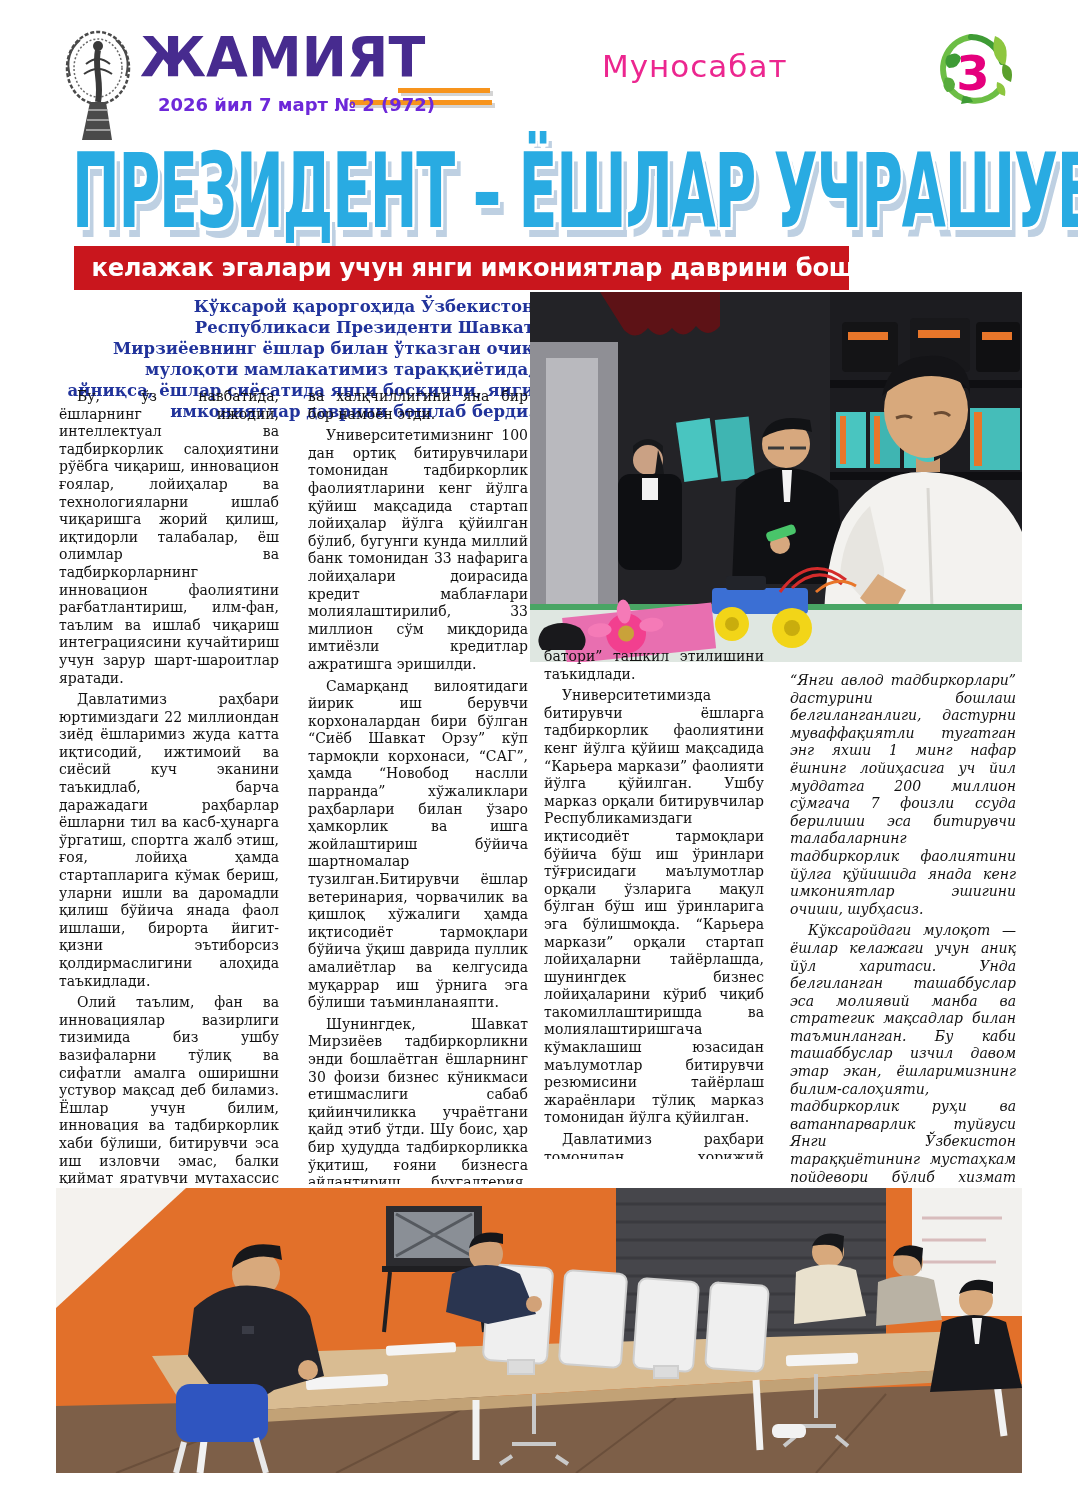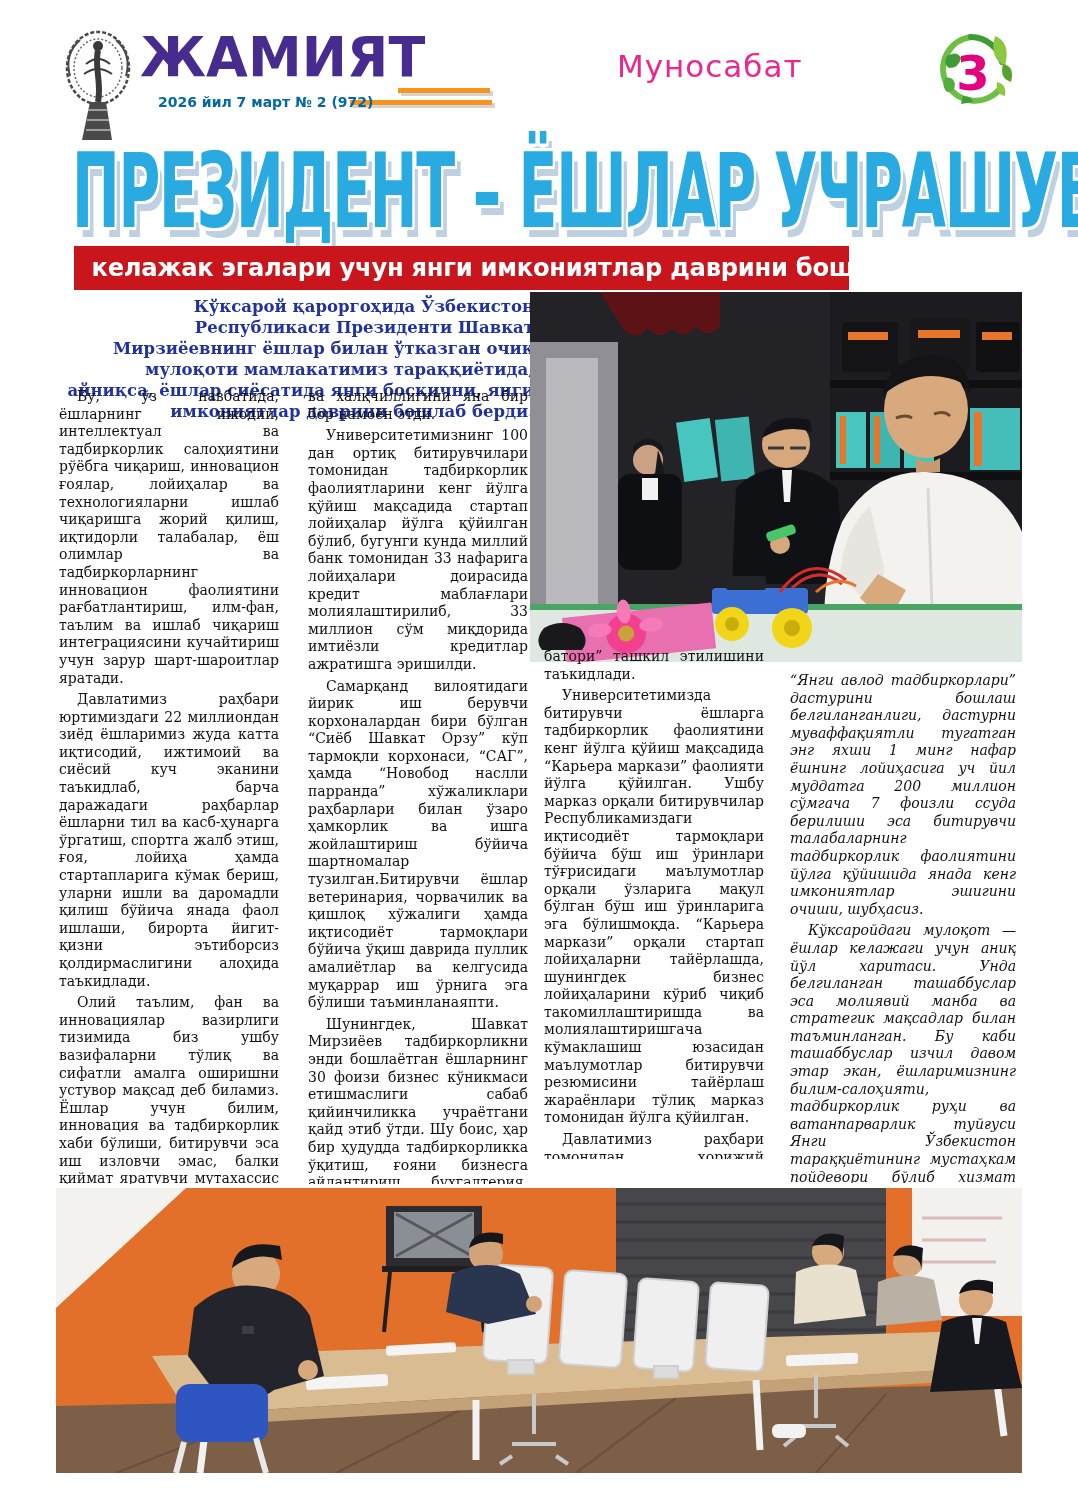--- a/index.html
+++ b/index.html
@@ -15,24 +15,24 @@
     font-family:"DejaVu Sans","Liberation Sans",sans-serif;
     font-weight:bold;font-size:54px;line-height:58px;color:#472b8f;
     letter-spacing:0px;transform:scaleY(1.02);transform-origin:0 0;
   }
   .rule{position:absolute;height:5px;background:#f7941d;box-shadow:3px 3px 0 rgba(160,160,160,.45);}
   .rule1{left:398px;top:88px;width:92px;}
   .rule2{left:350px;top:100px;width:142px;}
   .mast-date{
     position:absolute;left:158px;top:94px;
     font-family:"DejaVu Sans","Liberation Sans",sans-serif;
-    font-weight:bold;font-size:14px;color:#0369a1;
+    font-weight:bold;font-size:18px;color:#6d28d9;
   }
   .section-label{
-    position:absolute;left:617px;top:48px;
+    position:absolute;left:602px;top:48px;
     font-family:"DejaVu Sans","Liberation Sans",sans-serif;
     font-size:31px;color:#ec268f;letter-spacing:1px;
   }
   .badge{position:absolute;left:933px;top:30px;width:86px;height:86px;}
   
   .headline-wrap{position:absolute;left:72px;top:140px;width:960px;height:102px;}
   .headline{
     display:inline-block;white-space:nowrap;
     font-family:"DejaVu Sans","Liberation Sans",sans-serif;
     font-weight:bold;font-size:92px;line-height:92px;letter-spacing:-2px;

